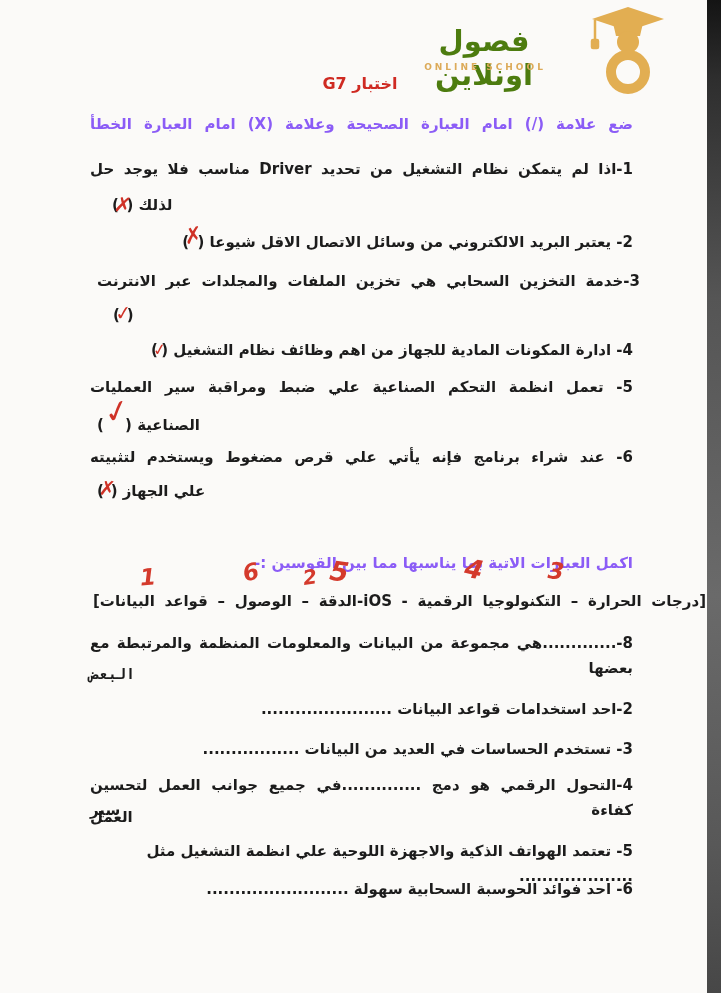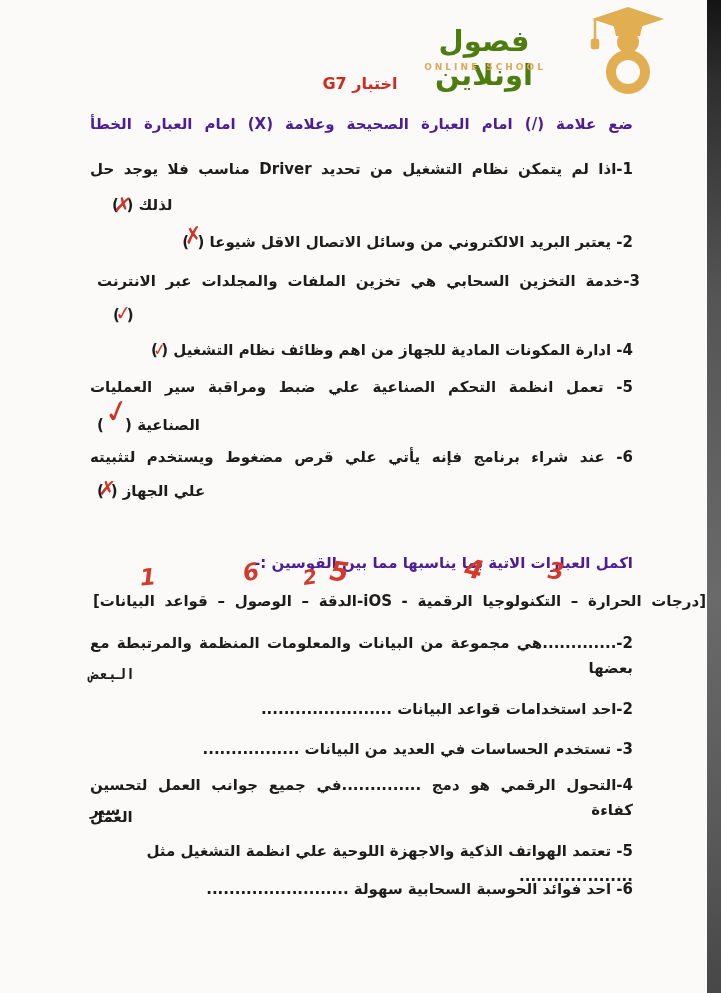--- a/index.html
+++ b/index.html
@@ -23,21 +23,21 @@
   }
   .logo-icon{position:absolute;left:582px;top:4px;}
   
   .exam-title{
     position:absolute;left:298px;top:74px;width:124px;text-align:center;
     color:#cf2a22;font-size:16px;font-weight:bold;direction:rtl;
   }
   
   .h-blue{
     position:absolute;left:90px;width:543px;direction:rtl;
-    color:#4c1d95;font-size:15px;font-weight:bold;line-height:24px;
+    color:#8b5cf6;font-size:15px;font-weight:bold;line-height:24px;
   }
   
   .line{
     position:absolute;direction:rtl;color:#1c1c1c;
     font-size:15px;font-weight:bold;line-height:25px;white-space:nowrap;
   }
   .block{left:90px;width:543px;white-space:normal;}
   .just{text-align:justify;text-align-last:justify;}
   .right{text-align:right;}
   .contl{text-align:left;}
@@ -119,21 +119,21 @@
 
 <span class="num" style="left:140px;top:566px;transform:rotate(-4deg);">1</span>
 <span class="num" style="left:243px;top:561px;transform:rotate(-14deg);">6</span>
 <span class="num" style="left:303px;top:567px;font-size:20px;transform:rotate(-8deg);">2</span>
 <span class="num" style="left:330px;top:558px;font-size:27px;transform:rotate(8deg);">5</span>
 <span class="num" style="left:465px;top:556px;font-size:26px;transform:rotate(12deg);">4</span>
 <span class="num" style="left:548px;top:560px;transform:rotate(6deg);">3</span>
 
 <div class="line bank" style="top:589px;">[درجات الحرارة – التكنولوجيا الرقمية - iOS-الدقة – الوصول – قواعد البيانات]</div>
 
-<div class="line block just" style="top:631px;">2-.............هي مجموعة من البيانات والمعلومات المنظمة والمرتبطة مع بعضها</div>
+<div class="line block just" style="top:631px;">8-.............هي مجموعة من البيانات والمعلومات المنظمة والمرتبطة مع بعضها</div>
 <div class="line contl" style="top:663px;left:90px;font-family:Liberation Mono, monospace;">البعض</div>
 
 <div class="line block right" style="top:697px;">2-احد استخدامات قواعد البيانات .......................</div>
 
 <div class="line block right" style="top:737px;">3- تستخدم الحساسات في العديد من البيانات .................</div>
 
 <div class="line block just" style="top:773px;">4-التحول الرقمي هو دمج ..............في جميع جوانب العمل لتحسين كفاءة سير</div>
 <div class="line contl" style="top:805px;left:90px;text-align:right;">العمل</div>
 
 <div class="line block right" style="top:839px;">5- تعتمد الهواتف الذكية والاجهزة اللوحية علي انظمة التشغيل مثل ....................</div>

